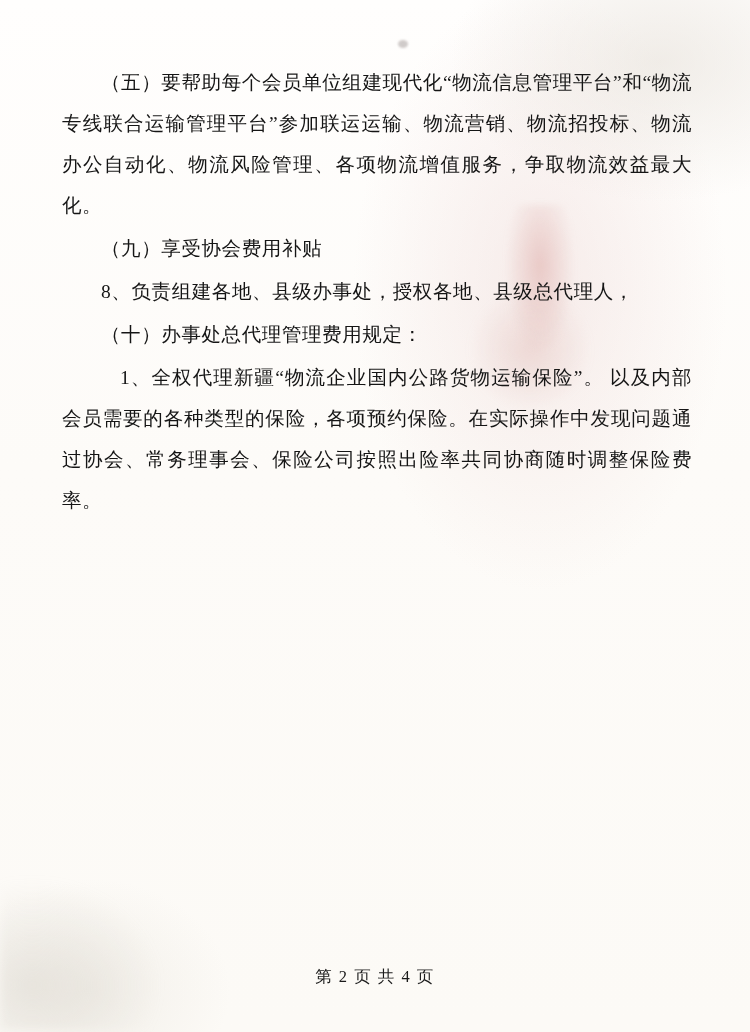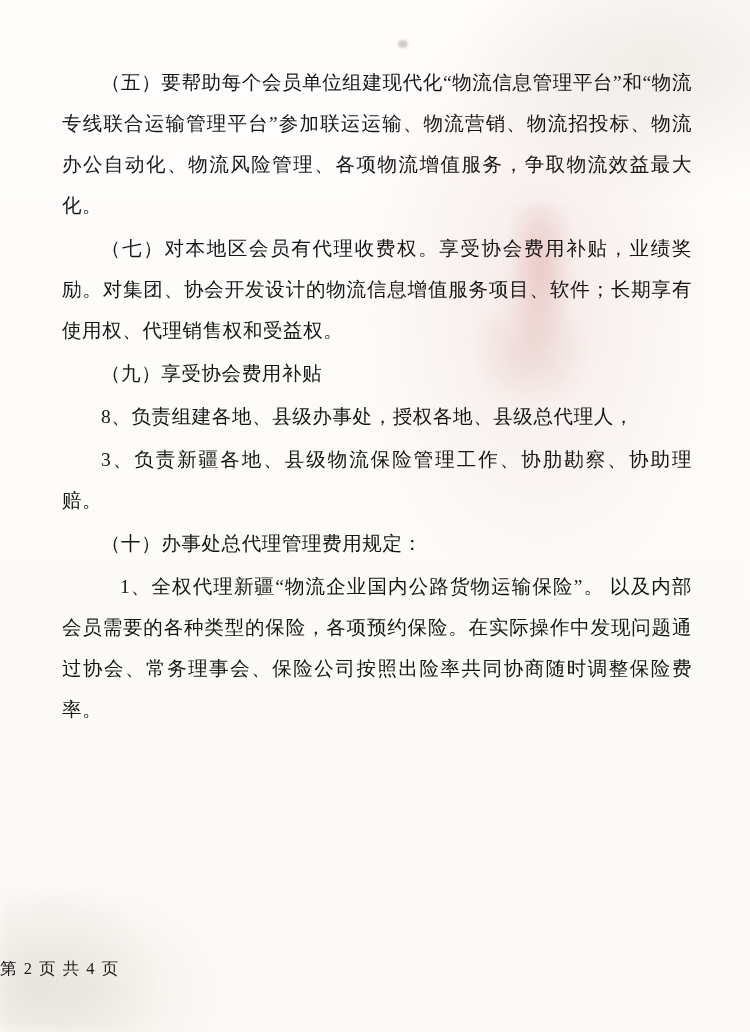--- a/index.html
+++ b/index.html
@@ -77,41 +77,40 @@
   p.indent2 {
     text-indent: 39px;
   }
   p.indent3 {
     text-indent: 58px;
   }
   .footer {
     position: absolute;
     left: 0;
     right: 0;
-    bottom: 52px;
+    bottom: 44px;
+    text-align: center;
     font-size: 16.5px;
     letter-spacing: 1.5px;
     color: #1a1a1a;
     font-family: "Liberation Serif", serif;
   }
 </style>
 </head>
 <body>
 
 <div class="page">
   <div class="paper-tint"></div>
   <div class="smudge-1"></div>
   <div class="smudge-2"></div>
   <div class="smudge-3"></div>
   <div class="smudge-4"></div>
 
   <div class="doc-body">
     <p class="para indent2">（五）要帮助每个会员单位组建现代化“物流信息管理平台”和“物流专线联合运输管理平台”参加联运运输、物流营销、物流招投标、物流办公自动化、物流风险管理、各项物流增值服务，争取物流效益最大化。</p>
-    <p class="para indent2">（七）对本地区会员有代理收费权。享受协会费用补贴，业绩奖励。对集团、协会开发设计的物流信息增值服务项目、软件；长期享有使用权、代理销售权和受益权。</p>
     <p class="para indent2">（九）享受协会费用补贴</p>
     <p class="para indent2">8、负责组建各地、县级办事处，授权各地、县级总代理人，</p>
-    <p class="para indent2">3、负责新疆各地、县级物流保险管理工作、协肋勘察、协助理赔。</p>
     <p class="para indent2">（十）办事处总代理管理费用规定：</p>
     <p class="para indent3">1、全权代理新疆“物流企业国内公路货物运输保险”。 以及内部会员需要的各种类型的保险，各项预约保险。在实际操作中发现问题通过协会、常务理事会、保险公司按照出险率共同协商随时调整保险费率。</p>
   </div>
 
   <div class="footer">第 2 页 共 4 页</div>
 </div>
 
 </body></html>

